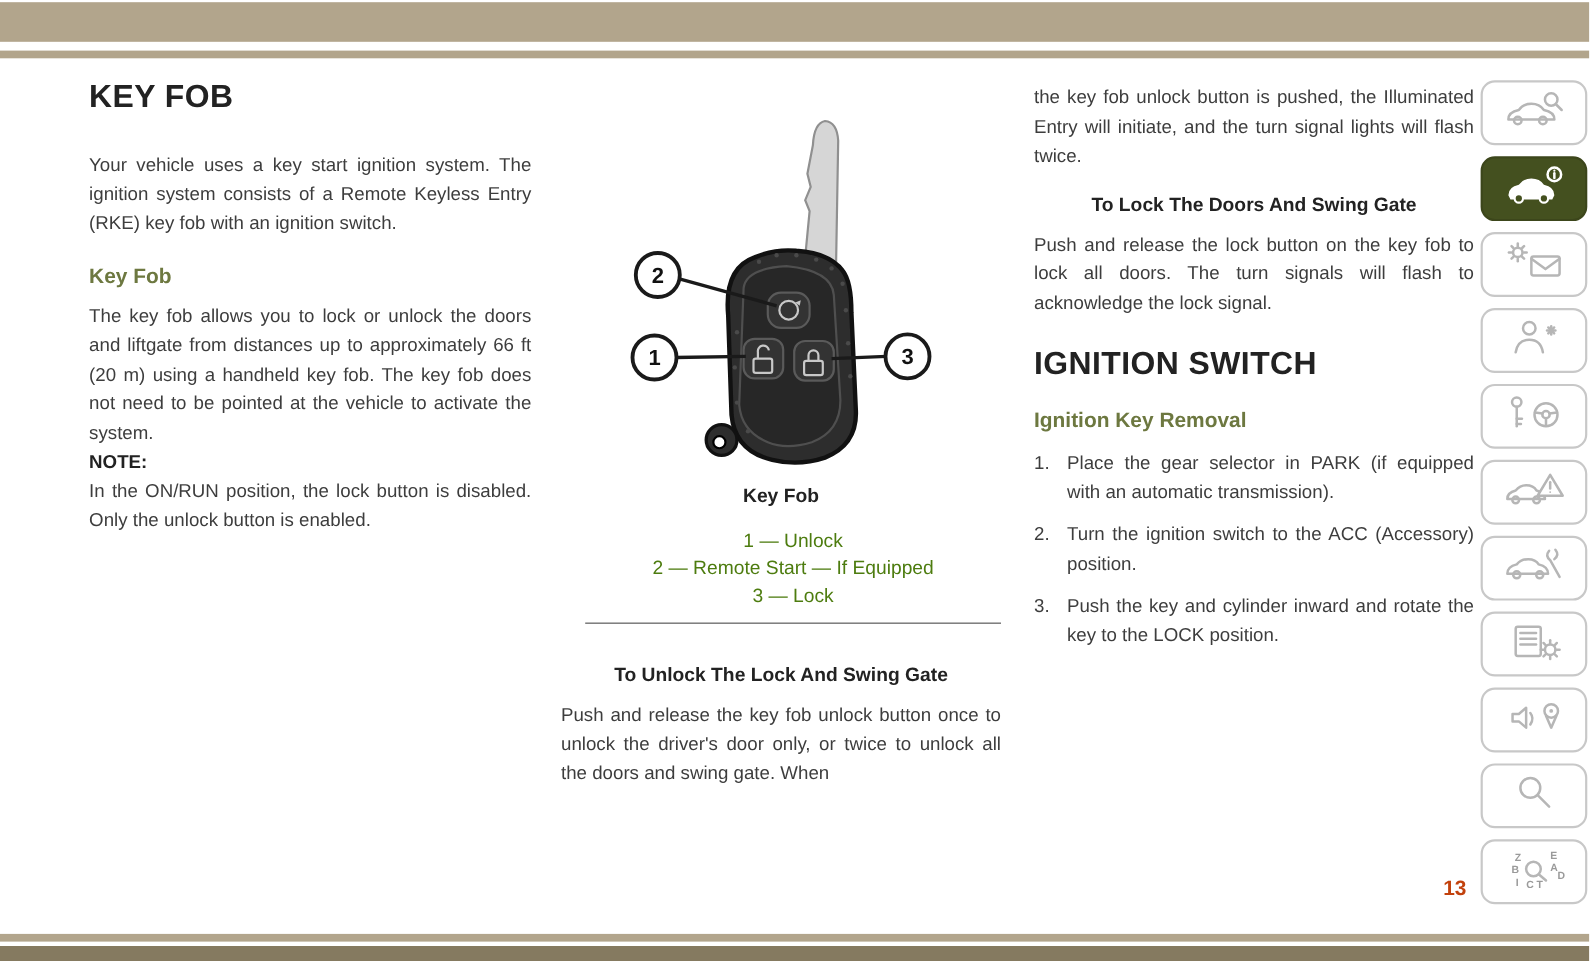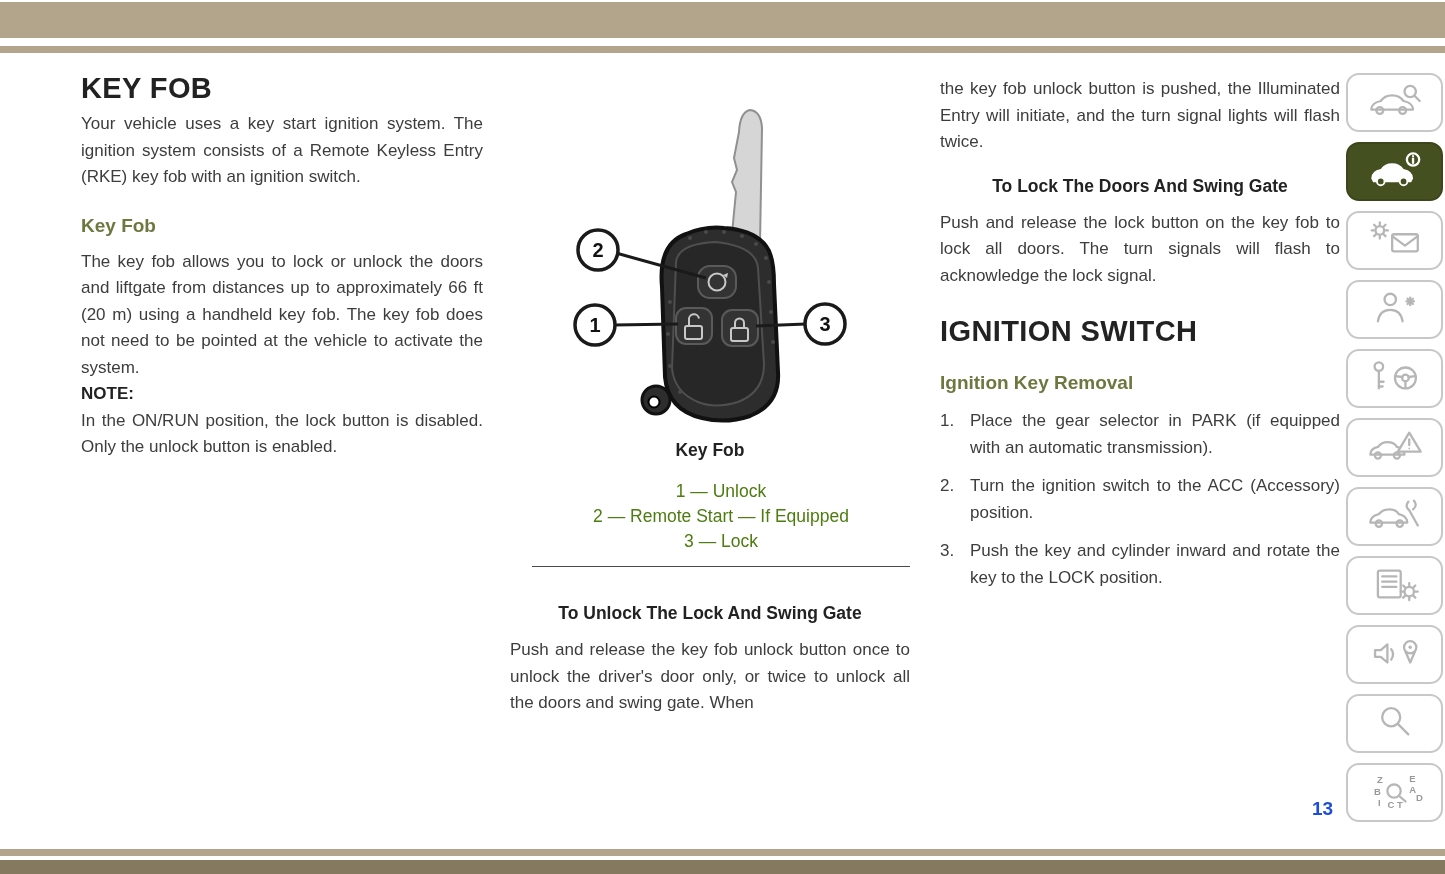--- a/index.html
+++ b/index.html
@@ -18,21 +18,21 @@
   .col { position:absolute; top:72px; }
   .col-left   { left:81px;  width:402px; }
   .col-middle { left:510px; width:400px; }
   .col-right  { left:940px; width:400px; }
 
   p, .body-text { font-size:17px; line-height:26.5px; text-align:justify; margin:0; color:#3d3d3d; }
   h1 { font-size:29px; font-weight:bold; color:#222; margin:0; letter-spacing:0.4px; }
   h3.green { color:#6d7840; font-size:19px; font-weight:bold; margin:24px 0 12px 0; }
   h4.sub { font-size:17.5px; font-weight:bold; color:#222; margin:0 0 13px 0;text-align:center; }
 
-  .col-left p.intro { margin-top:6px; }
+  .col-left p.intro { margin-top:32px; }
   .col-left p.note-label { font-weight:bold; color:#222; text-align:left; }
   .col-right p.cont { margin-top:4px; }
   .col-right h4.sub { margin-top:20px; }
   .col-right p.after-sub { margin-top:0; }
   .col-right h1.ign { margin-top:26px; }
 
   .steps { margin-top:14px; }
   .step { display:flex; margin-bottom:12px; }
   .step-num { width:30px; flex:none; font-size:17px; line-height:26.5px; color:#3d3d3d; }
   .step-text { flex:1; font-size:17px; line-height:26.5px; text-align:justify; color:#3d3d3d; }
@@ -40,21 +40,21 @@
   
   .figure { display:block; }
   .fig-caption { text-align:center; font-weight:bold; font-size:17.5px; color:#222; margin-top:8px; }
   .legend-wrap { margin-left:22px; margin-top:18px; }
   .legend-line { font-size:17.5px; line-height:25px; color:#4d7c0f; text-align:center; }
   .legend-rule { border:none; border-top:1.5px solid #4a4a4a; margin:12px 0 0 0; }
   .col-middle h4.sub { margin-top:36px; }
   .col-middle p.after-sub { margin-top:0; }
 
   
-  .page-number { position:absolute; left:1312px; top:798px; color:#1d4ed8; font-size:19px; font-weight:bold; }
+  .page-number { position:absolute; left:1312px; top:798px; color:#c2410c; font-size:19px; font-weight:bold; }
 
   
   .nav-rail { position:absolute; right:2px; top:73px; width:97px; }
   .tile {
     width:93px; height:55px; background:#fff; border:2px solid #c8c8c8; border-radius:13px;
     margin-bottom:10px; display:flex; align-items:center; justify-content:center; box-sizing:content-box;
   }
   .tile svg { stroke:#b6b6b6; fill:none; stroke-width:2.4; stroke-linecap:round; stroke-linejoin:round; }
   .tile.active { background:#44501f; border-color:#3c461b; }
   .tile.active svg { stroke:#ffffff; }

